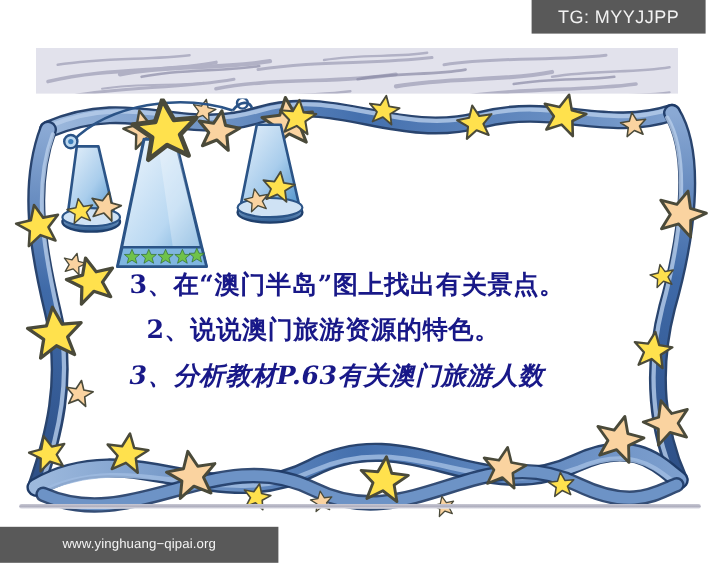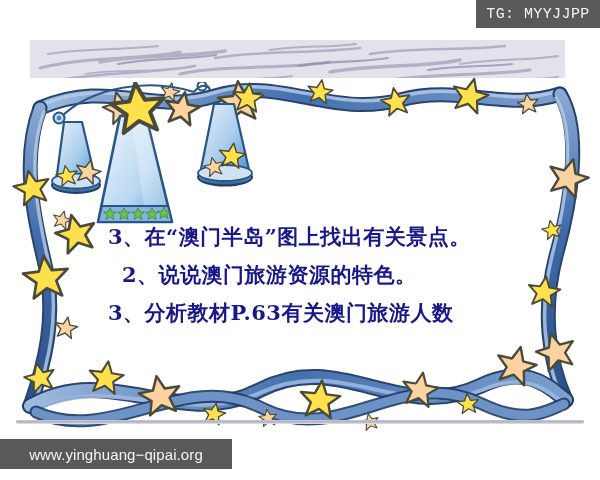--- a/index.html
+++ b/index.html
@@ -61,53 +61,52 @@
     font-weight:bold;
   }
   .q-line {
     font-size:21px;
     line-height:1.0;
     letter-spacing:0.5px;
     white-space:nowrap;
     margin-bottom:17px;
   }
   .q-line.l2 { padding-left:14px; }
-  .q-line.l3 { margin-bottom:4px; }
+  .q-line.l3 { margin-bottom:4px;font-style:italic; }
   .q-line.l3b { padding-left:0px; margin-bottom:0; }
 
   
   .gray-rule {
     position:absolute;
     left:16px; top:420px;
     width:568px; height:4px;
     background:linear-gradient(to bottom,#c9c9d4 0%,#aeaebe 50%,#e8e8ef 100%);
     border-radius:2px;
   }
 
   
   .tg-badge {
     position:absolute;
-    right:0; top:0;
-    width:124px; height:28px;
+    right:12px; top:0;
+    width:145px; height:28px;
     background:#595959;
     color:#f2f2f2;
     font-size:15px;
     letter-spacing:0.4px;
     display:flex;
     align-items:center;
     justify-content:center;
-    font-family:Liberation Mono, monospace;
   }
   .site-watermark {
     position:absolute;
     left:0; bottom:11px;
     width:232px; height:30px;
     background:#595959;
     color:#f4f4f4;
-    font-size:15px;
+    font-size:11px;
     letter-spacing:0.1px;
     display:flex;
     align-items:center;
     justify-content:center;
   }
 </style>
 </head>
 <body>
 
 <div id="stage">

